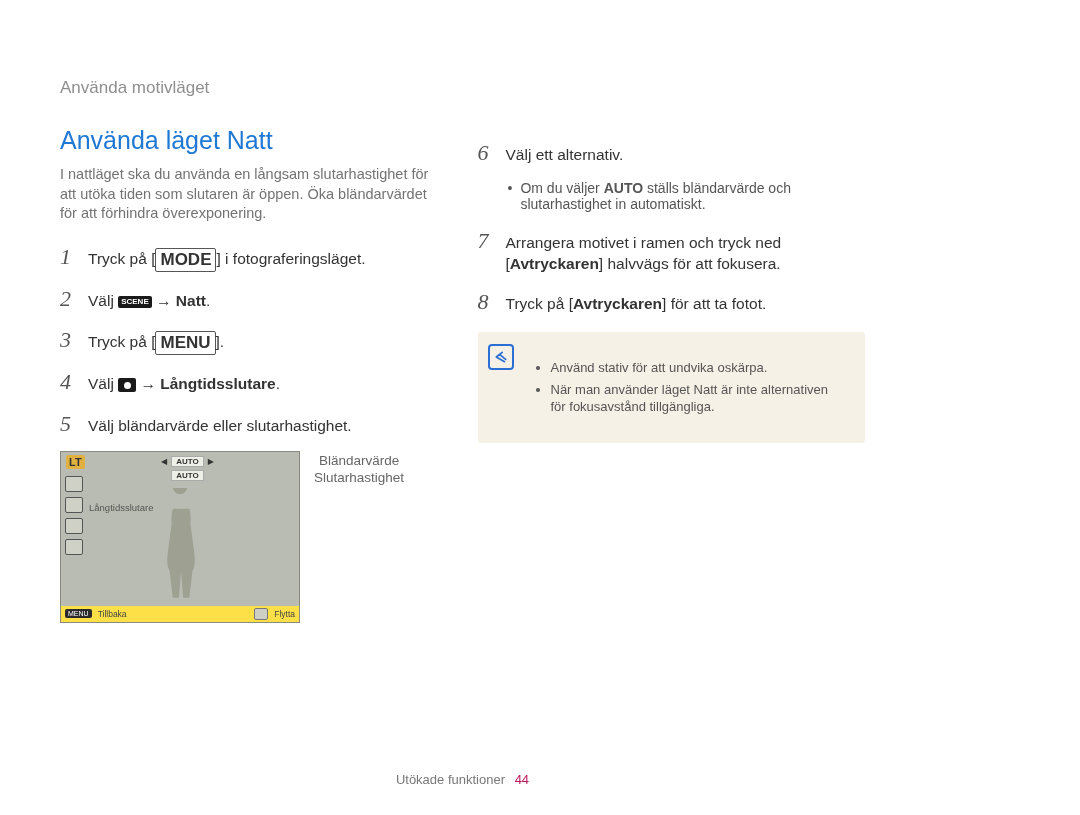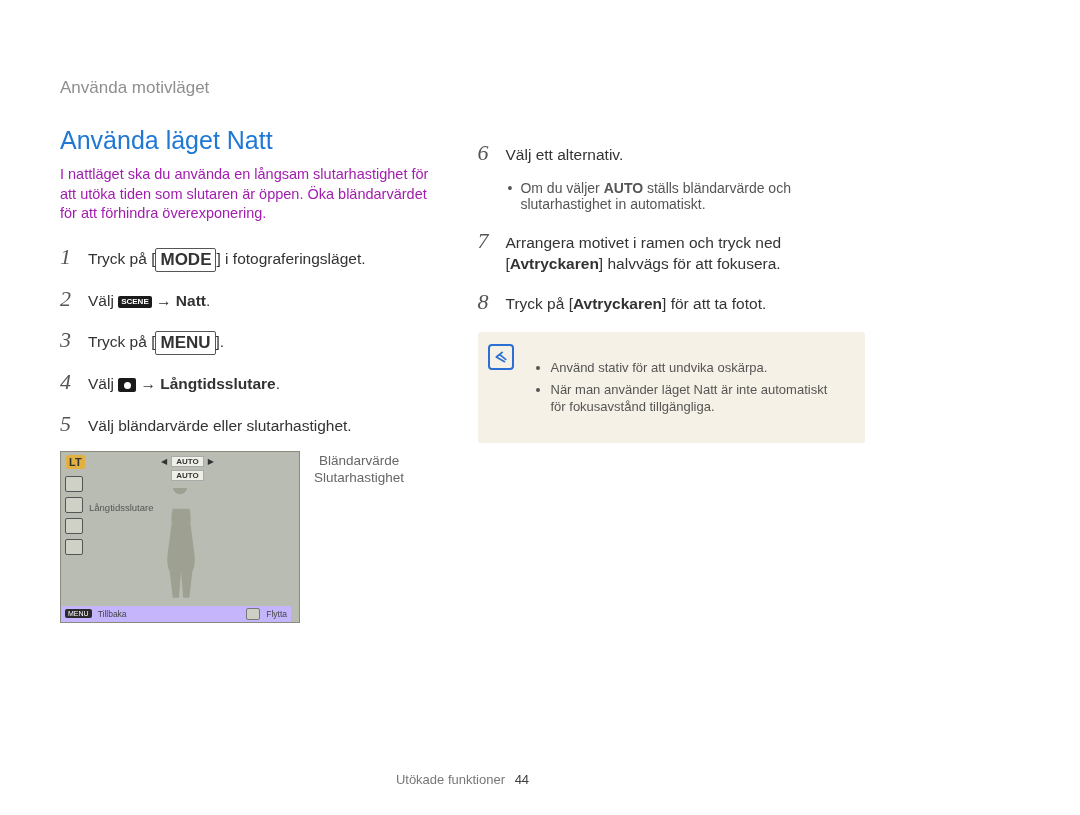--- a/index.html
+++ b/index.html
@@ -33,21 +33,21 @@
     min-width: 0;
   }
   .section-title {
     color: #1f78d4;
     font-size: 25px;
     font-weight: 400;
     margin: 0 0 10px 0;
   }
   .intro {
     font-size: 14.5px;
-    color: #a21caf;
+    color: #737373;
     line-height: 1.35;
     margin-bottom: 18px;
   }
   .step {
     display: flex;
     align-items: baseline;
     gap: 10px;
     margin: 12px 0;
     font-size: 15.5px;
     color: #333;
@@ -182,23 +182,23 @@
   .lcd .ghost svg { display: block; }
   .lcd .overlay-label {
     position: absolute;
     left: 28px;
     top: 50px;
     font-size: 9.5px;
     color: #555;
   }
   .lcd .bottom-bar {
     position: absolute;
-    left: 0; right: 8px; bottom: 0;
+    left: 0; right: 0; bottom: 0;
     height: 16px;
-    background: #c4b5fd;
+    background: #fde047;
     display: flex;
     align-items: center;
     font-size: 8.5px;
     color: #444;
     padding: 0 4px;
     gap: 6px;
   }
   .bottom-bar .menu-key {
     background: #2a2a2a;
     color: #fff;
@@ -255,21 +255,21 @@
 
   .footer {
     position: absolute;
     bottom: 28px;
     left: 0;
     right: 0;
     text-align: center;
     font-size: 13px;
     color: #777;
   }
-  .footer .pg { color: #404040; margin-left: 6px; }
+  .footer .pg { color: #be185d; margin-left: 6px; }
 </style>
 </head>
 <body>
 
 <div class="page">
 
   <div class="breadcrumb">Använda motivläget</div>
 
   <div class="columns">
 
@@ -374,21 +374,21 @@
       </div>
 
       <div class="note-box">
         <span class="note-icon">
           <svg width="14" height="14" viewBox="0 0 24 24" fill="none" stroke="#2b6fd4" stroke-width="3" stroke-linecap="round">
             <path d="M4 12 l10 -8 M4 12 l14 8 M10 8 l10 8"></path>
           </svg>
         </span>
         <ul>
           <li>Använd stativ för att undvika oskärpa.</li>
-          <li>När man använder läget Natt är inte automatiskt för fokusavstånd tillgängliga.</li>
+          <li>När man använder läget Natt är inte alternativen för fokusavstånd tillgängliga.</li>
         </ul>
       </div>
 
     </div>
   </div>
 
   <div class="footer">
     <span>Utökade funktioner</span>
     <span class="pg">44</span>
   </div>

